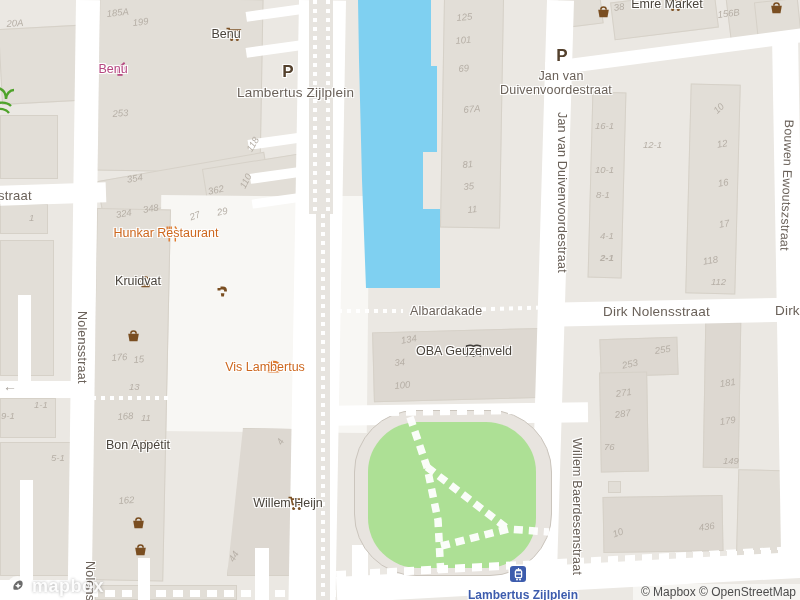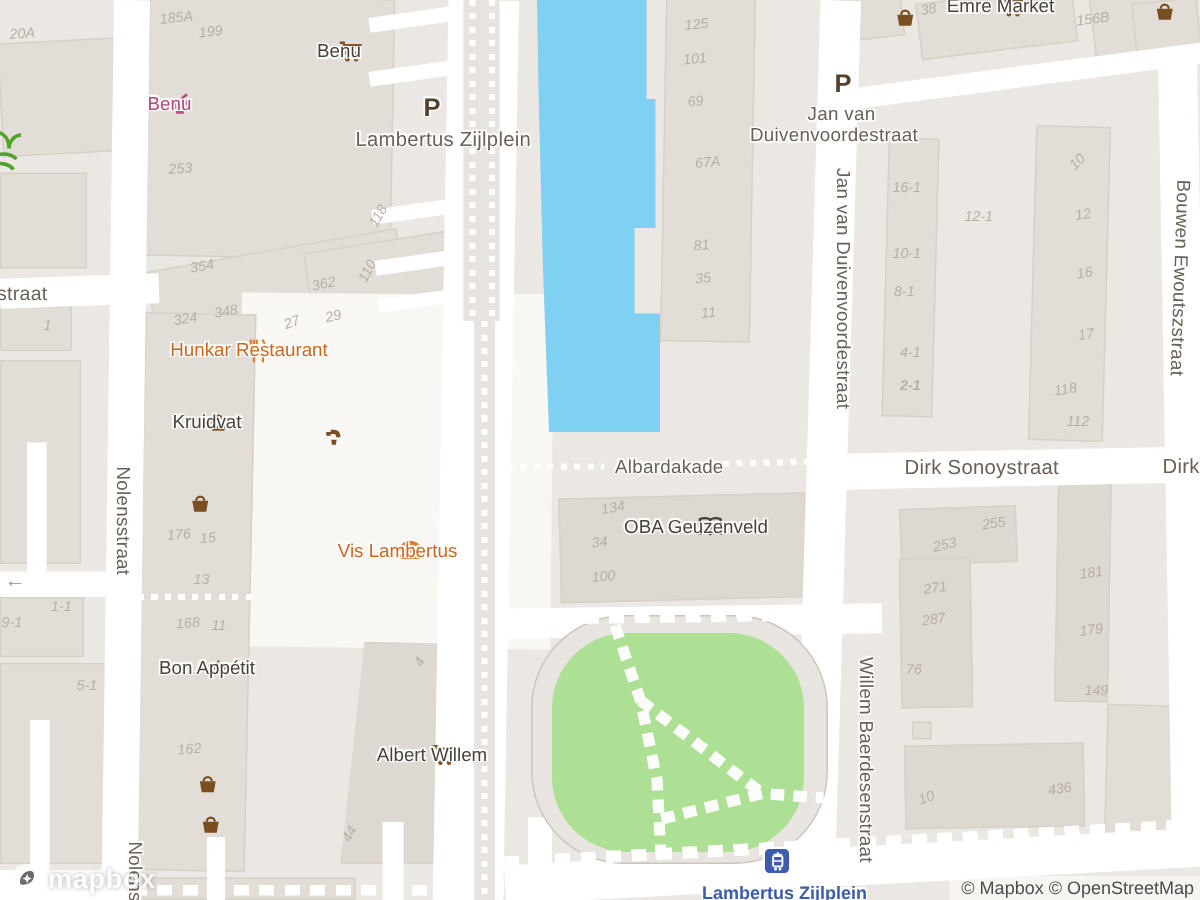--- a/index.html
+++ b/index.html
@@ -202,21 +202,21 @@
 
   <div class="slabel" style="left:-2px;top:188px;font-size:13px;">straat</div>
   <div class="slabel" style="left:237px;top:85px;font-size:13.5px;">Lambertus Zijlplein</div>
   <div class="slabel" style="left:561px;top:69px;transform:translateX(-50%);">Jan van</div>
   <div class="slabel" style="left:556px;top:83px;transform:translateX(-50%);">Duivenvoordestraat</div>
   <div class="slabel vlabel" style="left:569px;top:112px;">Jan van Duivenvoordestraat</div>
   <div class="slabel vlabel" style="left:584px;top:438px;">Willem Baerdesenstraat</div>
   <div class="slabel vlabel" style="left:796px;top:120px;transform:rotate(92deg);">Bouwen Ewoutszstraat</div>
   <div class="slabel vlabel" style="left:89px;top:311px;">Nolensstraat</div>
   <div class="slabel vlabel" style="left:97px;top:561px;">Nolensstraat</div>
-  <div class="slabel" style="left:603px;top:304px;font-size:13.5px;">Dirk Sonoystraat</div>
+  <div class="slabel" style="left:603px;top:304px;font-size:13.5px;">Dirk Nolensstraat</div>
   <div class="slabel" style="left:775px;top:303px;font-size:13.5px;">Dirk</div>
   <div class="slabel" style="left:410px;top:304px;">Albardakade</div>
 
   <div class="poi" style="left:226px;top:27px;">
     <span class="picon">
         <svg width="16" height="15" viewBox="0 0 16 15">
           <path d="M.5 1.5h2.6l1.5 6.8h7.6l1.9-5.2H4" fill="none" stroke="currentColor" stroke-width="1.7"></path>
           <circle cx="5.6" cy="12.5" r="1.5" fill="currentColor"></circle>
           <circle cx="11.3" cy="12.5" r="1.5" fill="currentColor"></circle>
         </svg>
@@ -323,21 +323,21 @@
   </div>
 
   <div class="poi" style="left:288px;top:496px;">
     <span class="picon">
         <svg width="16" height="15" viewBox="0 0 16 15">
           <path d="M.5 1.5h2.6l1.5 6.8h7.6l1.9-5.2H4" fill="none" stroke="currentColor" stroke-width="1.7"></path>
           <circle cx="5.6" cy="12.5" r="1.5" fill="currentColor"></circle>
           <circle cx="11.3" cy="12.5" r="1.5" fill="currentColor"></circle>
         </svg>
       </span>
-    <span class="plabel">Albert Willem</span>
+    <span class="plabel">Willem Heijn</span>
   </div>
 
   <div class="poi" style="left:464px;top:344px;">
     <span class="picon dark">
         <svg width="19" height="14" viewBox="0 0 19 14">
           <path d="M9.5 2.4C7.7 1.1 5.3 1.1 2.6 2V11.6c2.7-.9 5.1-.9 6.9.4 1.8-1.3 4.2-1.3 6.9-.4V2c-2.7-.9-5.1-.9-6.9.4z" fill="none" stroke="currentColor" stroke-width="1.5"></path>
           <path d="M9.5 2.4v9.6" stroke="currentColor" stroke-width="1.5"></path>
         </svg>
       </span>
     <span class="plabel">OBA Geuzenveld</span>

